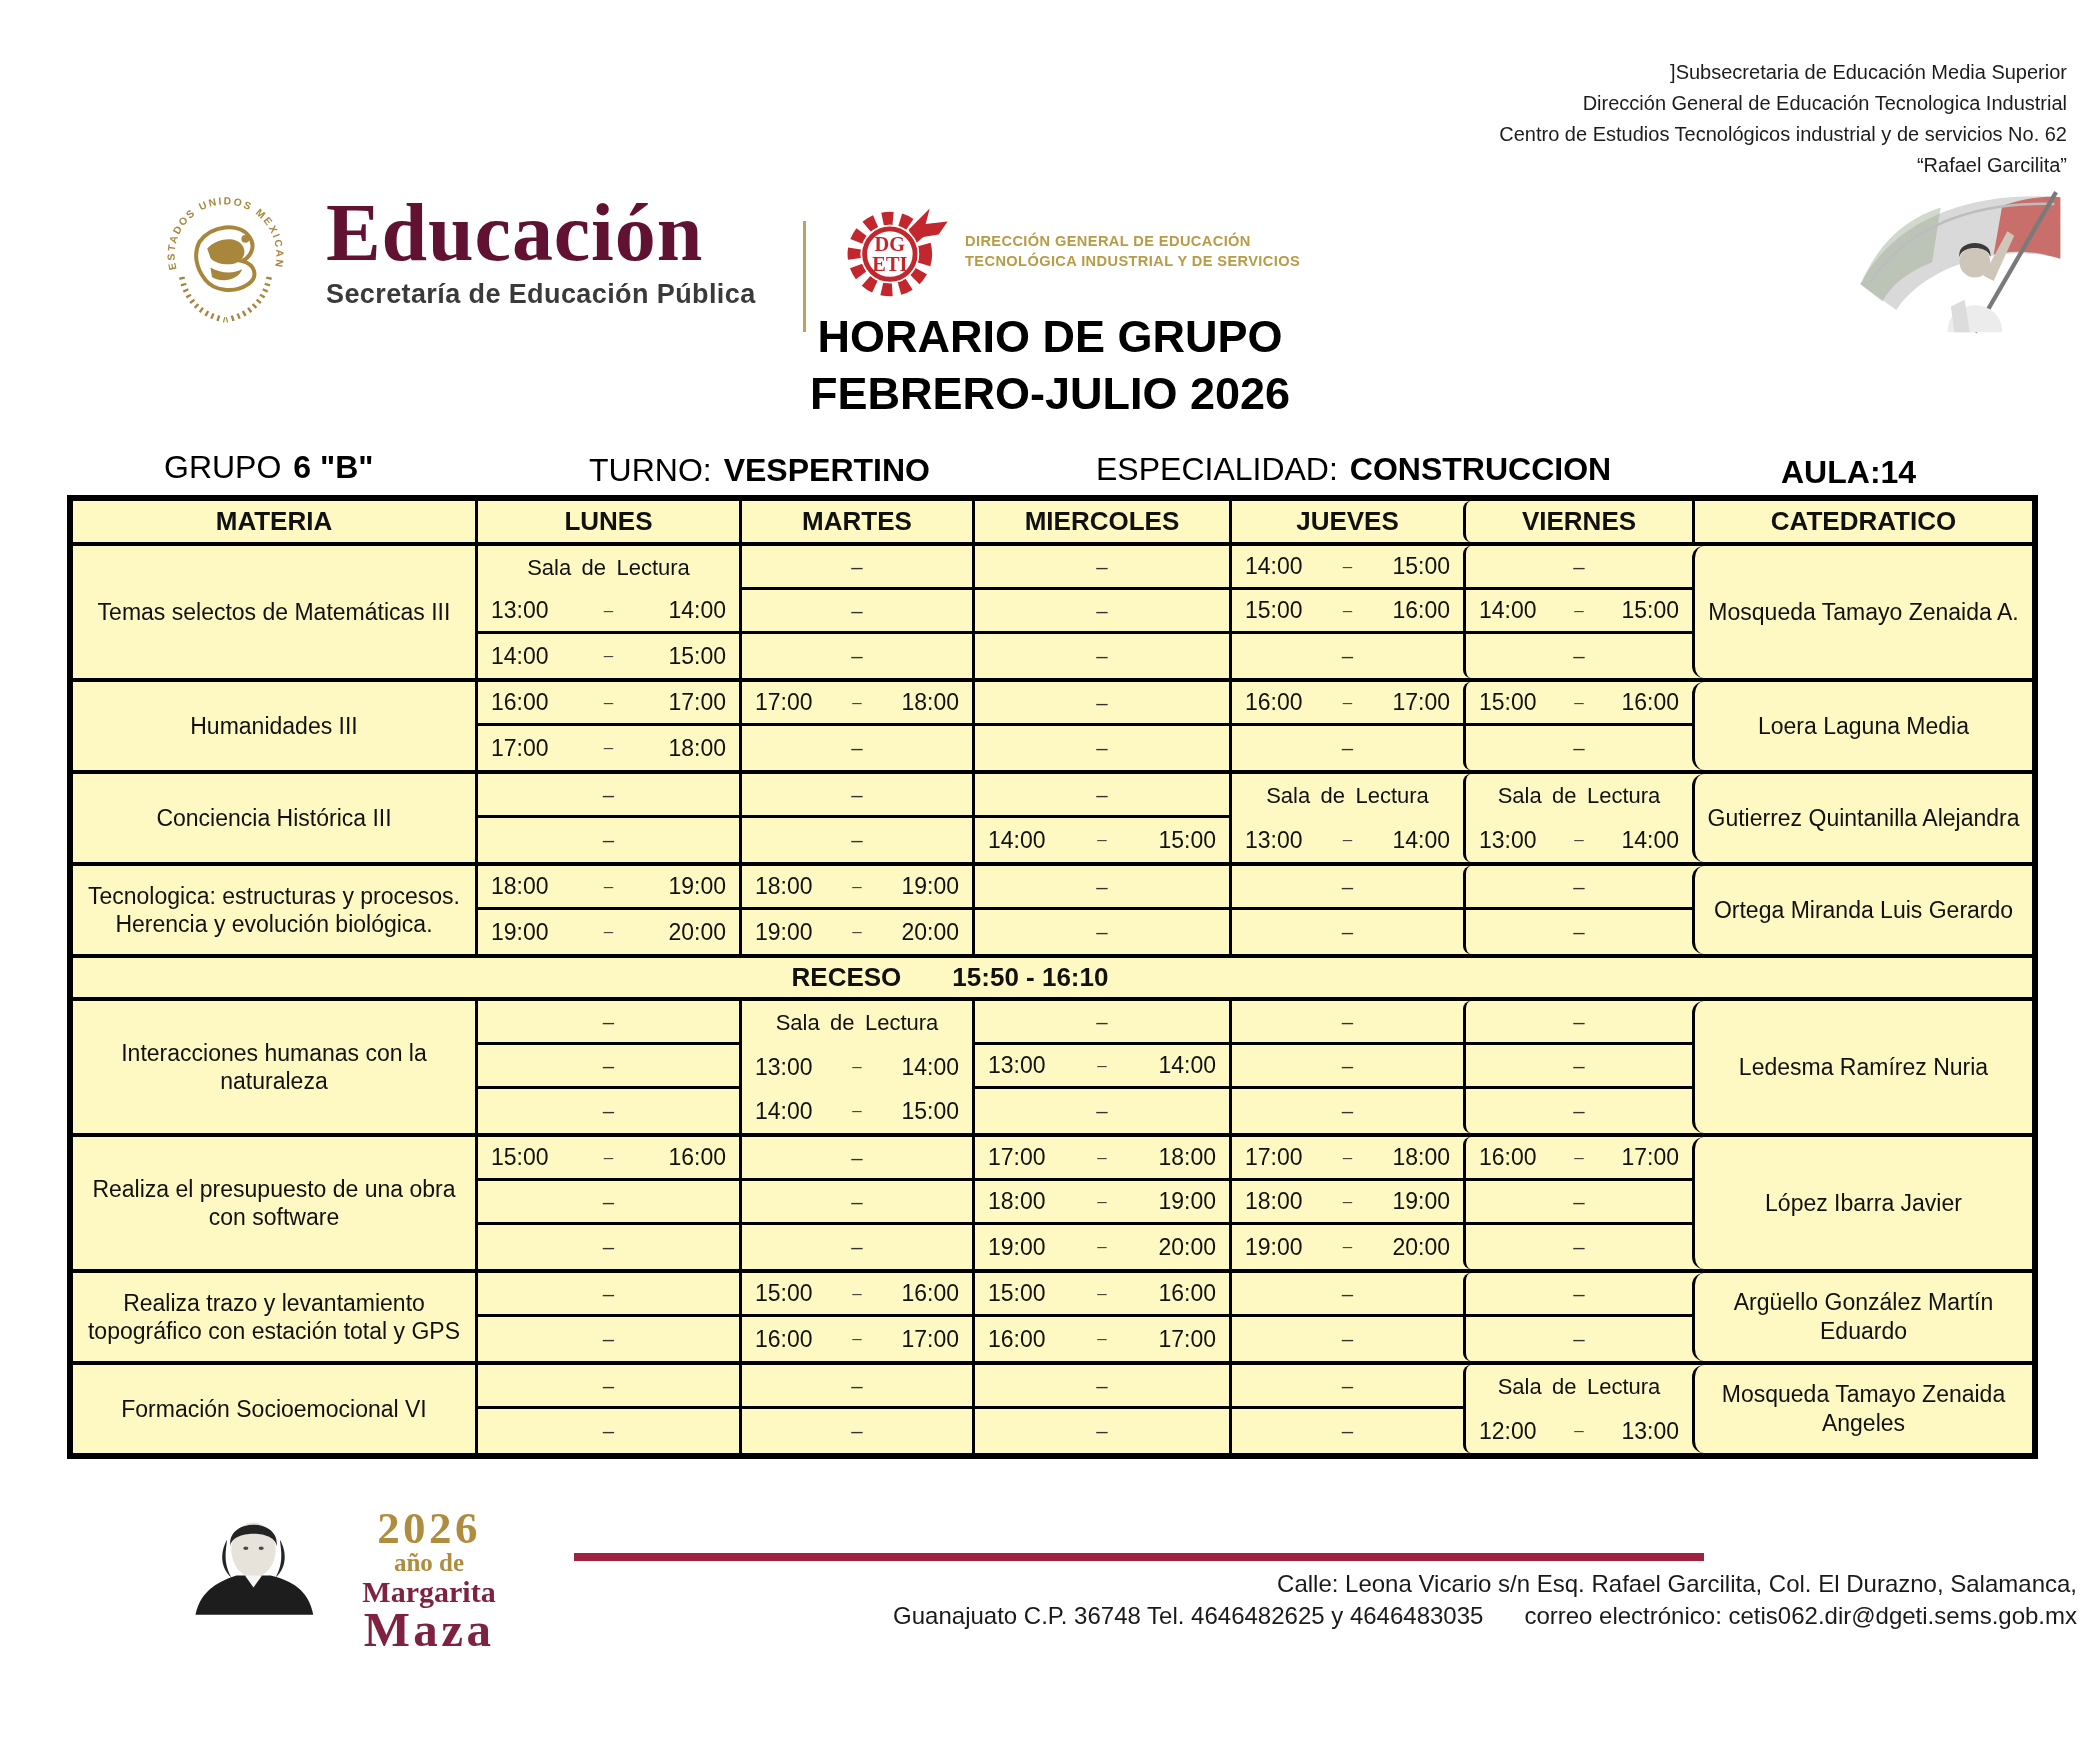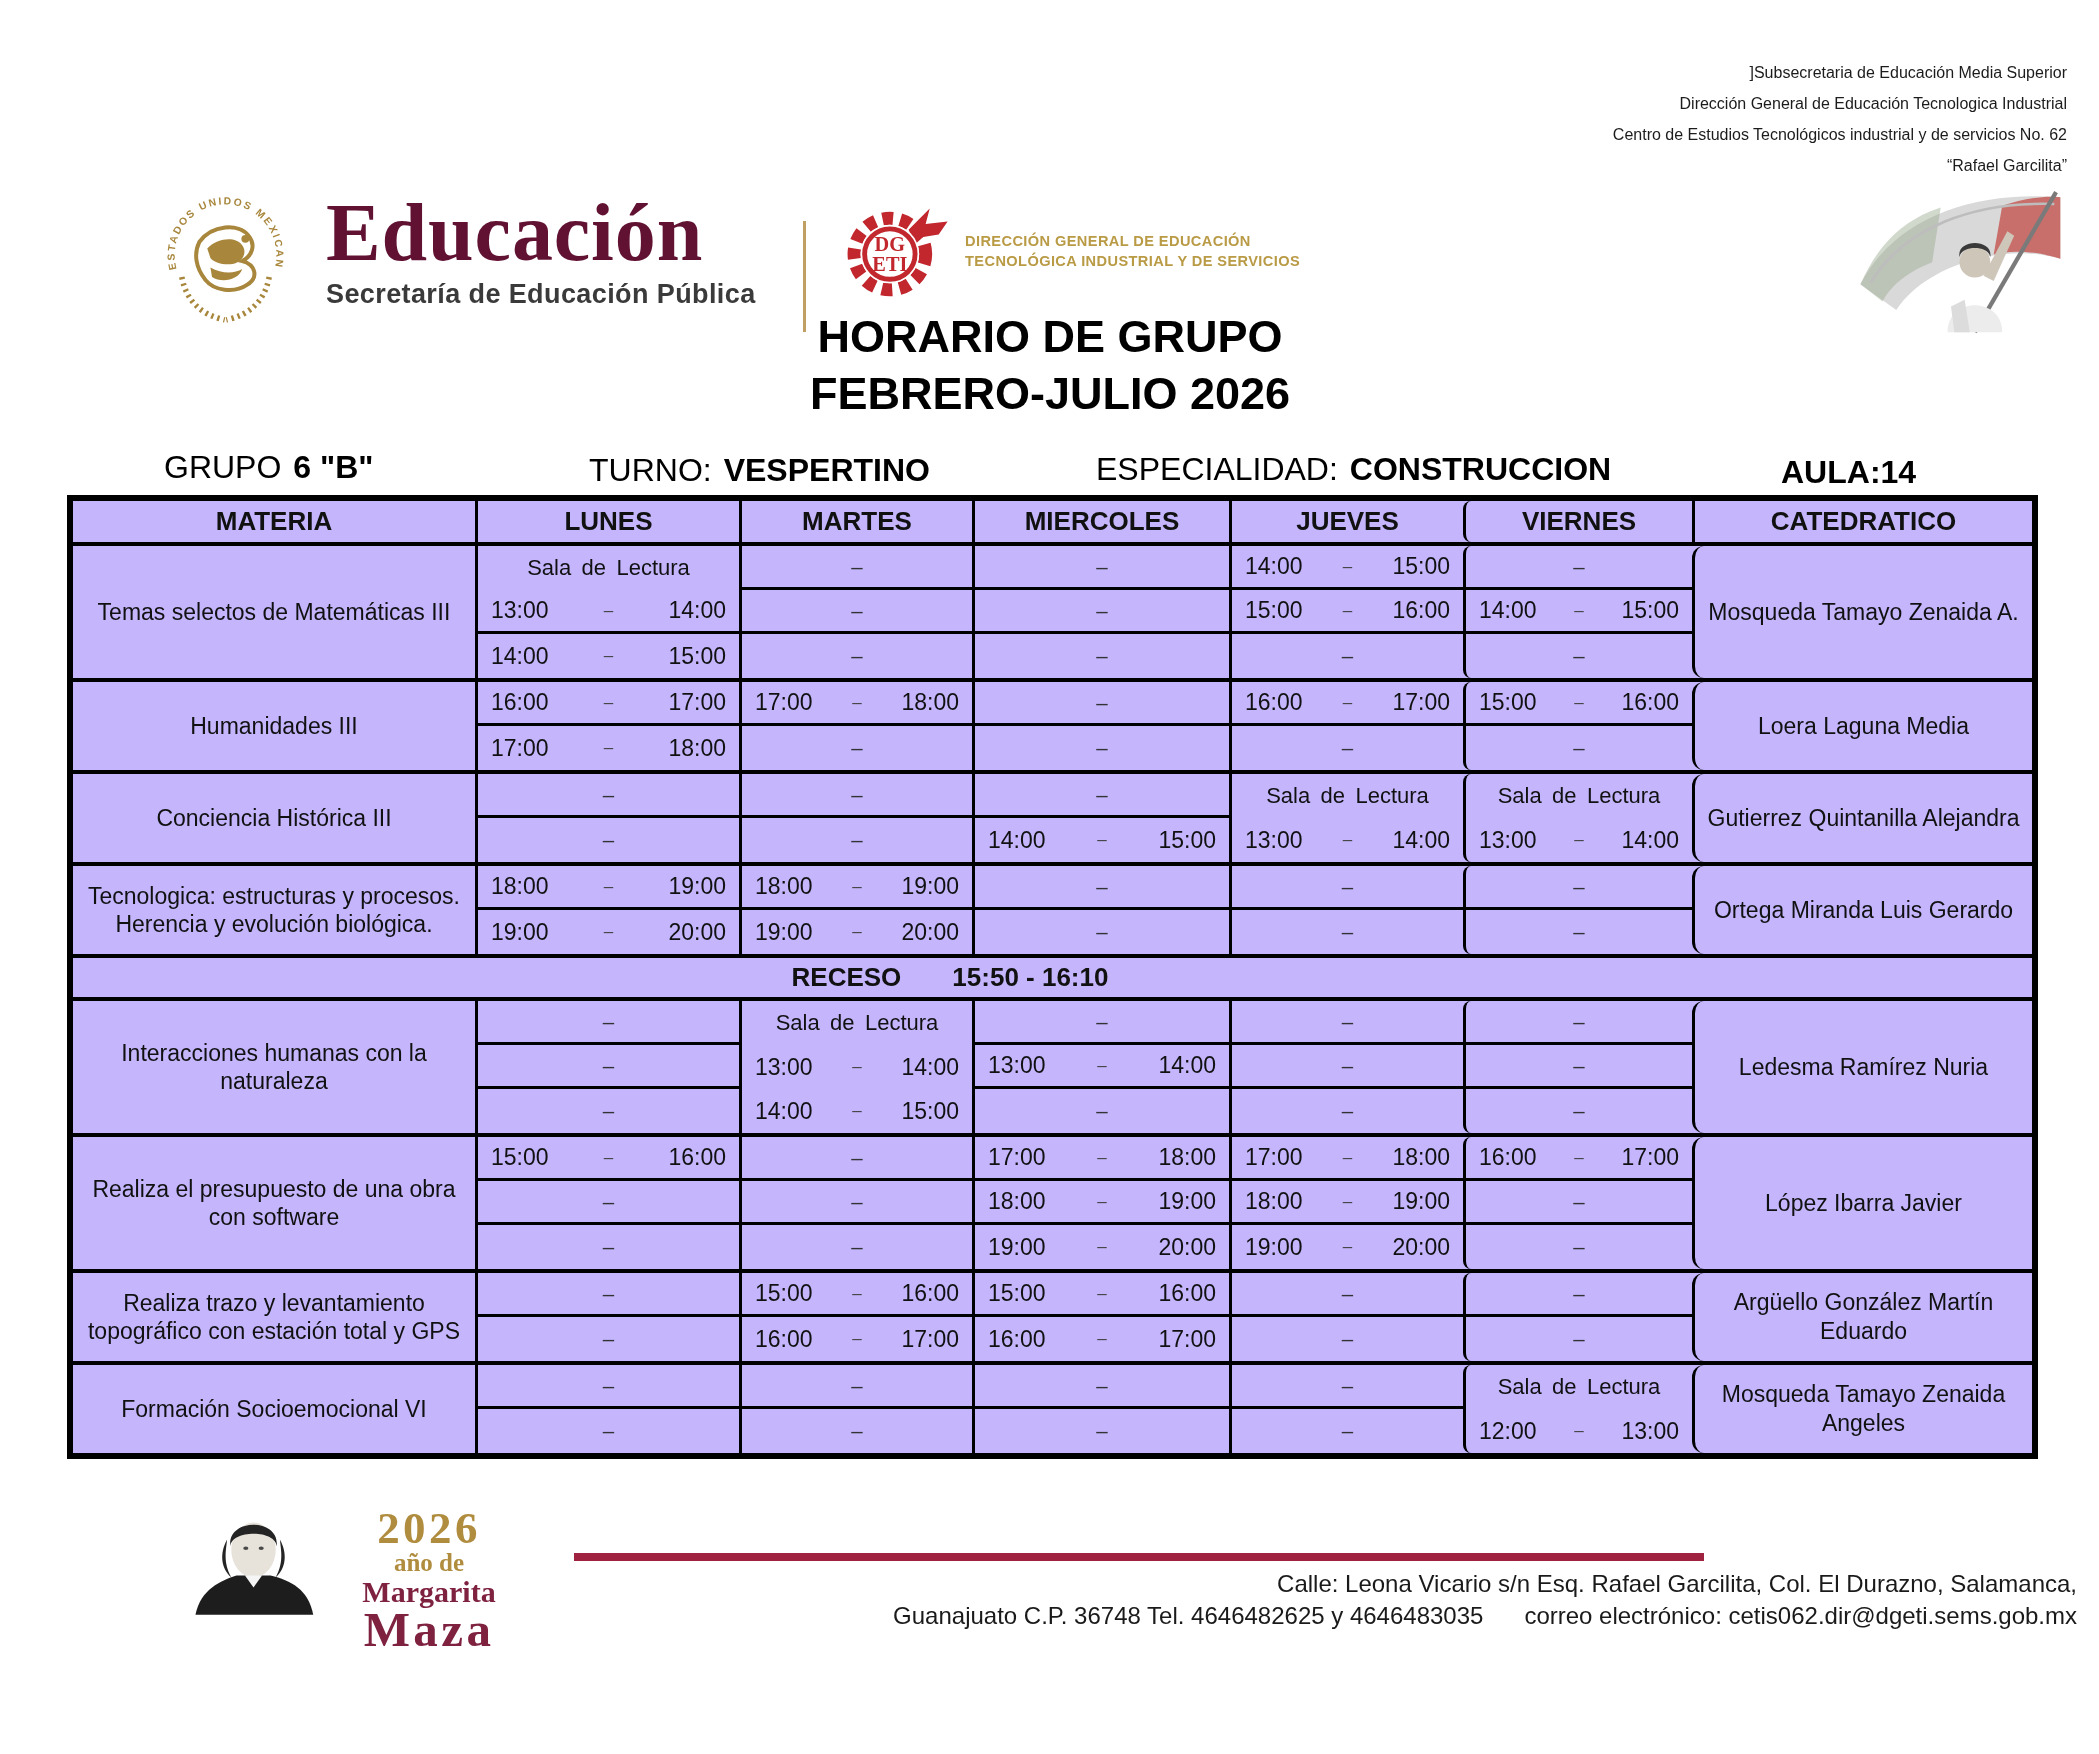--- a/index.html
+++ b/index.html
@@ -9,21 +9,21 @@
     background: #ffffff;
     position: relative;
     overflow: hidden;
     font-family: "Liberation Sans", sans-serif;
     color: #111;
   }
 
   
   .letterhead {
     position: absolute; top: 57px; right: 33px;
-    text-align: right; font-size: 16px; line-height: 31px; color: #1c1c1c;
+    text-align: right; font-size: 20px; line-height: 31px; color: #1c1c1c;
   }
 
   
   .sep-logo { position: absolute; left: 158px; top: 190px; display: flex; align-items: flex-start; }
   .sep-brand { margin-left: 33px; }
   .sep-brand .brand {
     font-family: "Liberation Serif", serif; font-weight: bold;
     font-size: 82px; line-height: 86px; color: #611232; letter-spacing: 0.9px;
   }
   .sep-brand .subtitle {
@@ -43,21 +43,21 @@
   
   .info-row { position: absolute; left: 0; top: 449px; width: 2100px; font-size: 32px; color: #000; }
   .info-item { position: absolute; white-space: nowrap; }
   .info-grupo { left: 164px; }
   .info-turno { left: 589px; top: 3.4px; }
   .info-espec { left: 1096px; top: 1.7px; }
   .info-aula  { left: 1781px; top: 5.1px; font-weight: bold; }
   .info-item b { margin-left: 12px; }
 
   
-  #schedule-table { position: absolute; left: 67px; top: 495px; width: 1971px; border: 6px solid #000; background: #c4b5fd; }
+  #schedule-table { position: absolute; left: 67px; top: 495px; width: 1971px; border: 6px solid #000; background: #fef9c3; }
   .trow { display: flex; align-items: stretch; }
   .trow + .trow { border-top: 4.3px solid #000; }
   .thead { height: 41px; }
   .hcell { display: flex; align-items: center; justify-content: center; font-weight: bold; font-size: 26px; }
   .sblock > *:not(:first-child), .thead > *:not(:first-child) { border-left: 3.4px solid #000; }
   .c0 { width: 402px; } .c1 { width: 264px; } .c2 { width: 233px; } .c3 { width: 257px; }
   .c4 { width: 234px; } .c5 { width: 229px; border-radius: 8px; } .c6 { flex: 1; }
   .tcell { display: flex; align-items: center; justify-content: center; text-align: center; }
   .materia { font-size: 23px; line-height: 28px; padding: 0 5.1px; }
   .teacher { font-size: 23px; line-height: 29px; padding: 0 10.3px; border-radius: 12px; }

